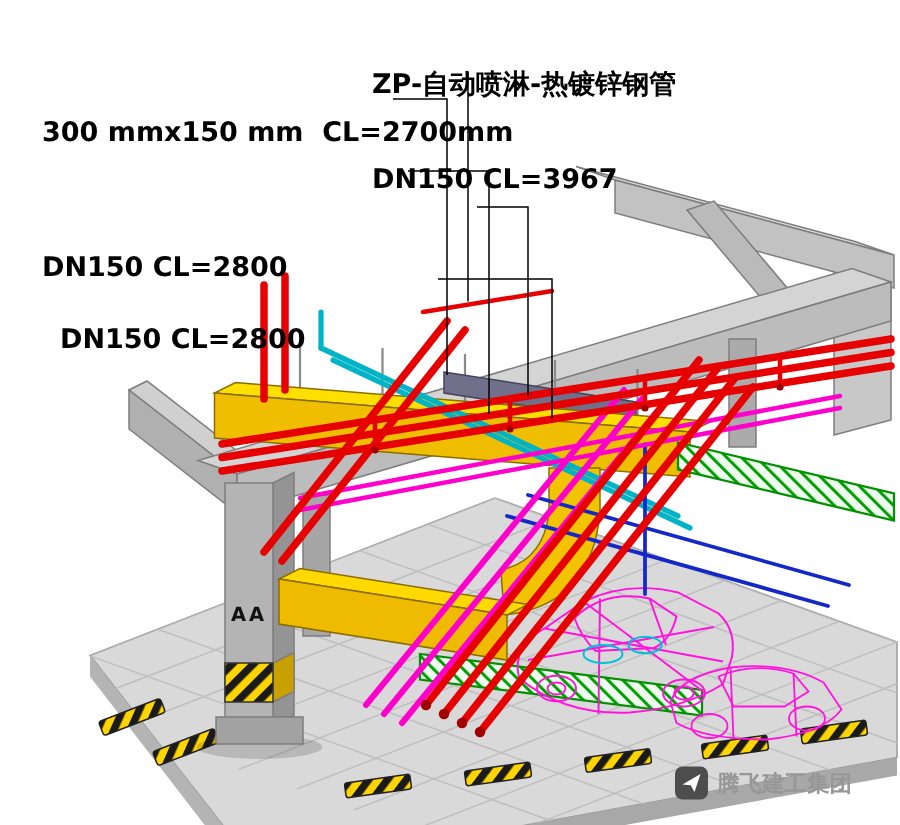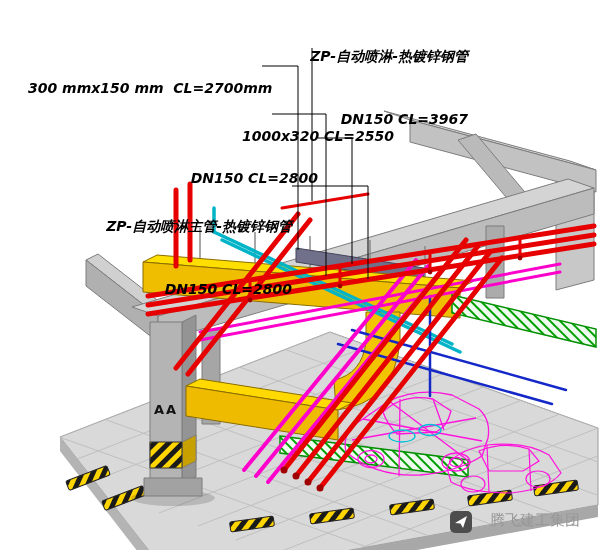--- a/index.html
+++ b/index.html
@@ -1,22 +1,22 @@
 <!DOCTYPE html>
 <html><head>
 <meta charset="utf-8">
 <style>
   html,body{margin:0;padding:0;background:#ffffff;}
   .stage{position:relative;width:600px;height:550px;background:#ffffff;overflow:hidden;
          font-family:"DejaVu Sans",sans-serif;}
   .stage svg{position:absolute;left:0;top:0;}
-  .ann{position:absolute;text-align:right;color:#000;font-weight:bold;
-       font-size:14px;line-height:21px;white-space:pre;font-style:italic;}
-  .watermark{position:absolute;left:450px;top:511px;display:flex;align-items:flex-start;gap:18px;
-             color:#979797;font-size:15px;font-weight:normal;}
+  .ann{position:absolute;text-align:left;color:#000;font-weight:bold;
+       font-size:18px;line-height:21px;white-space:pre;}
+  .watermark{position:absolute;left:450px;top:511px;display:flex;align-items:center;gap:6px;
+             color:#979797;font-size:15px;font-weight:bold;}
   .wm-icon{width:22px;height:22px;border-radius:5px;background:#4d4d4d;display:flex;
            align-items:center;justify-content:center;}
   .wm-icon svg{position:static;}
 </style>
 </head>
 <body>
 
 <div class="stage">
 
 <svg width="600" height="550" viewBox="0 0 600 550">
@@ -211,27 +211,25 @@
 </svg>
 
 <div class="ann" style="left:248px;top:4px;width:220px">
   <div>ZP-自动喷淋-热镀锌钢管</div>
   <div>DN150 CL=3967</div>
 </div>
 <div class="ann" style="left:28px;top:36px;width:232px">
   <div>300 mmx150 mm  CL=2700mm</div>
 </div>
 <div class="ann" style="left:2px;top:84px;width:392px">
-  <div>1000x320 CL=2550</div>
 </div>
 <div class="ann" style="left:28px;top:126px;width:290px">
   <div>DN150 CL=2800</div>
 </div>
 <div class="ann" style="left:40px;top:174px;width:252px">
-  <div>ZP-自动喷淋主管-热镀锌钢管</div>
   <div>DN150 CL=2800</div>
 </div>
 
 <div class="watermark">
   <span class="wm-icon">
     <svg width="14" height="14" viewBox="0 0 14 14">
       <path d="M1 8 L13 1 L9 13 L6.5 8.5 Z" fill="#ffffff"></path>
     </svg>
   </span>
   <span>腾飞建工集团</span>

